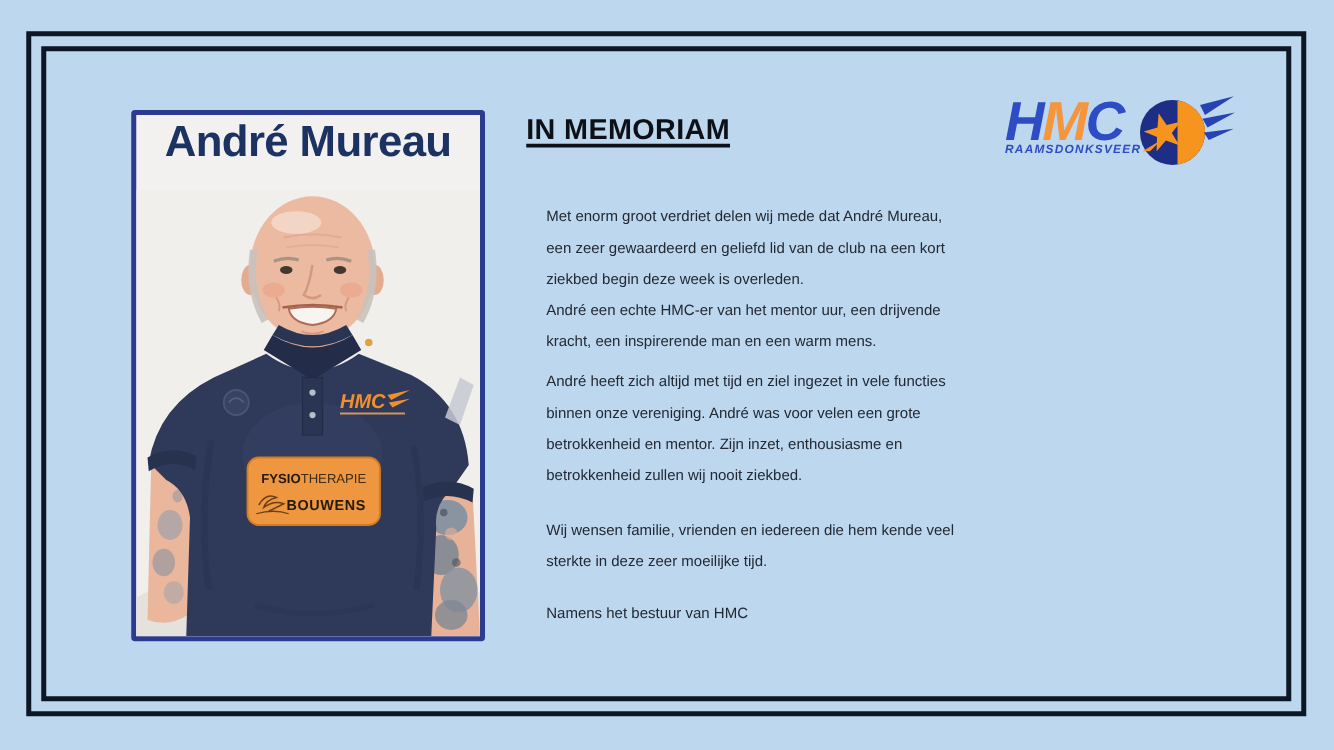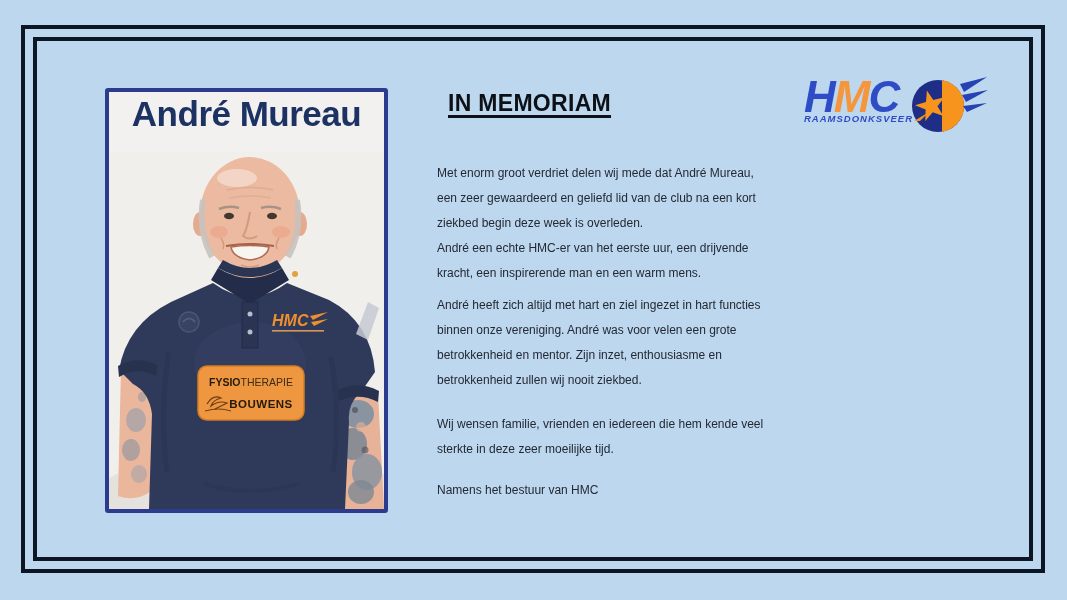--- a/index.html
+++ b/index.html
@@ -23,21 +23,21 @@
   }
   .photo-name{
     margin-top:2px;text-align:center;
     font-size:35px;font-weight:bold;color:#1b3263;letter-spacing:-0.5px;
     white-space:nowrap;
   }
   .photo-illustration{
     position:absolute;left:0;top:60px;width:275px;height:357px;display:block;
   }
   .heading{
-    position:absolute;left:448px;top:90px;
+    position:absolute;left:421px;top:90px;
     font-size:23px;font-weight:bold;color:#0d1117;letter-spacing:0.3px;
     text-decoration:underline;text-decoration-thickness:2.5px;text-underline-offset:4px;
     white-space:nowrap;
   }
   .para{
     position:absolute;left:437px;
     font-size:12px;line-height:25px;color:#232933;
   }
   .para .line{white-space:nowrap;}
   .p1{top:161px}.p2{top:293px}.p3{top:412px}.p4{top:478px}
@@ -148,25 +148,25 @@
       </g>
     </svg>
   </div>
 
   <div class="heading">IN MEMORIAM</div>
 
   <div class="para p1">
     <div class="line">Met enorm groot verdriet delen wij mede dat André Mureau,</div>
     <div class="line">een zeer gewaardeerd en geliefd lid van de club na een kort</div>
     <div class="line">ziekbed begin deze week is overleden.</div>
-    <div class="line">André een echte HMC-er van het eerste uur, een drijvende</div>
+    <div class="line">André een echte HMC-er van het mentor uur, een drijvende</div>
     <div class="line">kracht, een inspirerende man en een warm mens.</div>
   </div>
   <div class="para p2">
-    <div class="line">André heeft zich altijd met hart en ziel ingezet in hart functies</div>
+    <div class="line">André heeft zich altijd met tijd en ziel ingezet in vele functies</div>
     <div class="line">binnen onze vereniging. André was voor velen een grote</div>
     <div class="line">betrokkenheid en mentor. Zijn inzet, enthousiasme en</div>
     <div class="line">betrokkenheid zullen wij nooit ziekbed.</div>
   </div>
   <div class="para p3">
     <div class="line">Wij wensen familie, vrienden en iedereen die hem kende veel</div>
     <div class="line">sterkte in deze zeer moeilijke tijd.</div>
   </div>
   <div class="para p4">
     <div class="line">Namens het bestuur van HMC</div>

